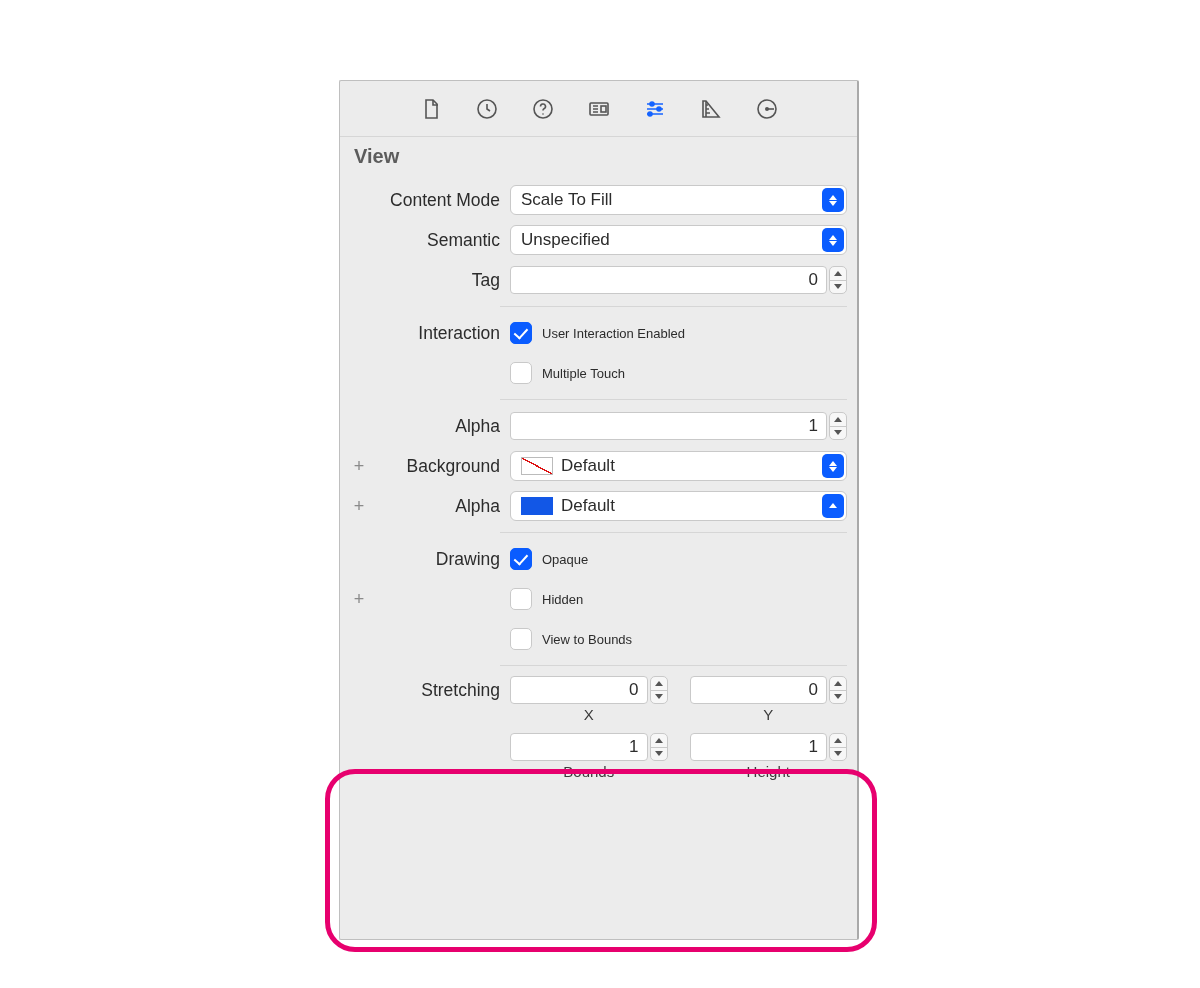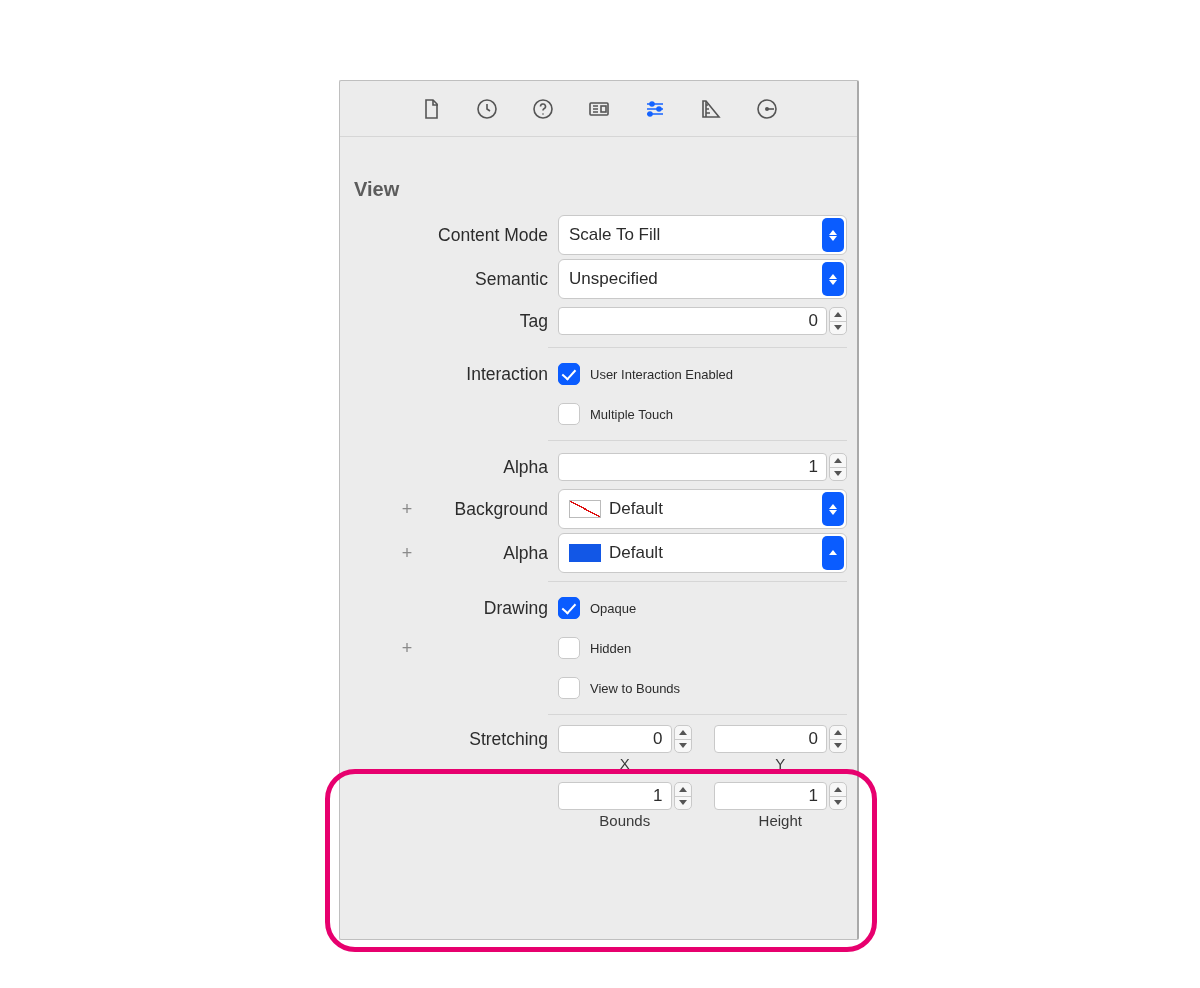--- a/index.html
+++ b/index.html
@@ -37,32 +37,32 @@
   }
   .tabbar .tab{
     width:28px;height:28px;display:flex;align-items:center;justify-content:center;
     color:#555;
   }
   .tabbar .tab.active{color:var(--blue);}
   .tabbar svg{width:24px;height:24px;stroke:currentColor;fill:none;stroke-width:1.6;}
   
   .section-head{
     padding:8px 14px 4px 14px;
-    font-weight:600;font-size:20px;color:#5c5c5c;margin-top:33px;
-  }
-  
-  .rows{padding:8px 10px 10px 10px;margin-left:48px;}
+    font-weight:600;font-size:20px;color:#5c5c5c;
+  }
+  
+  .rows{padding:8px 10px 10px 10px;}
   .row{display:flex;align-items:center;min-height:40px;gap:10px;padding:2px 0;}
   .row .gutter{width:18px;text-align:center;color:#8a8a8a;font-size:18px;line-height:1;}
   .row .lbl{flex:0 0 122px;text-align:right;font-size:17.5px;color:var(--text);}
   .row .field{flex:1;display:flex;align-items:center;gap:10px;}
   .divider{height:1px;background:var(--divider);margin:6px 0 6px 150px;}
   
   .popup{
-    position:relative;flex:1;height:40px;
+    position:relative;flex:1;height:30px;
     background:var(--field-bg);border:1px solid var(--field-border);
     border-radius:6px;display:flex;align-items:center;padding:0 34px 0 10px;
     font-size:17px;
   }
   .popup .popup-swatch{width:32px;height:18px;border:1px solid #bbb;margin-right:8px;flex:0 0 auto;}
   .popup .popup-swatch.diag{
     background:linear-gradient(to top right,transparent calc(50% - .7px),#d11 calc(50% - .7px),#d11 calc(50% + .7px),transparent calc(50% + .7px));
     background-color:#fff;
   }
   .popup .popup-swatch.solidblue{background:#1257e6;border:none;}

